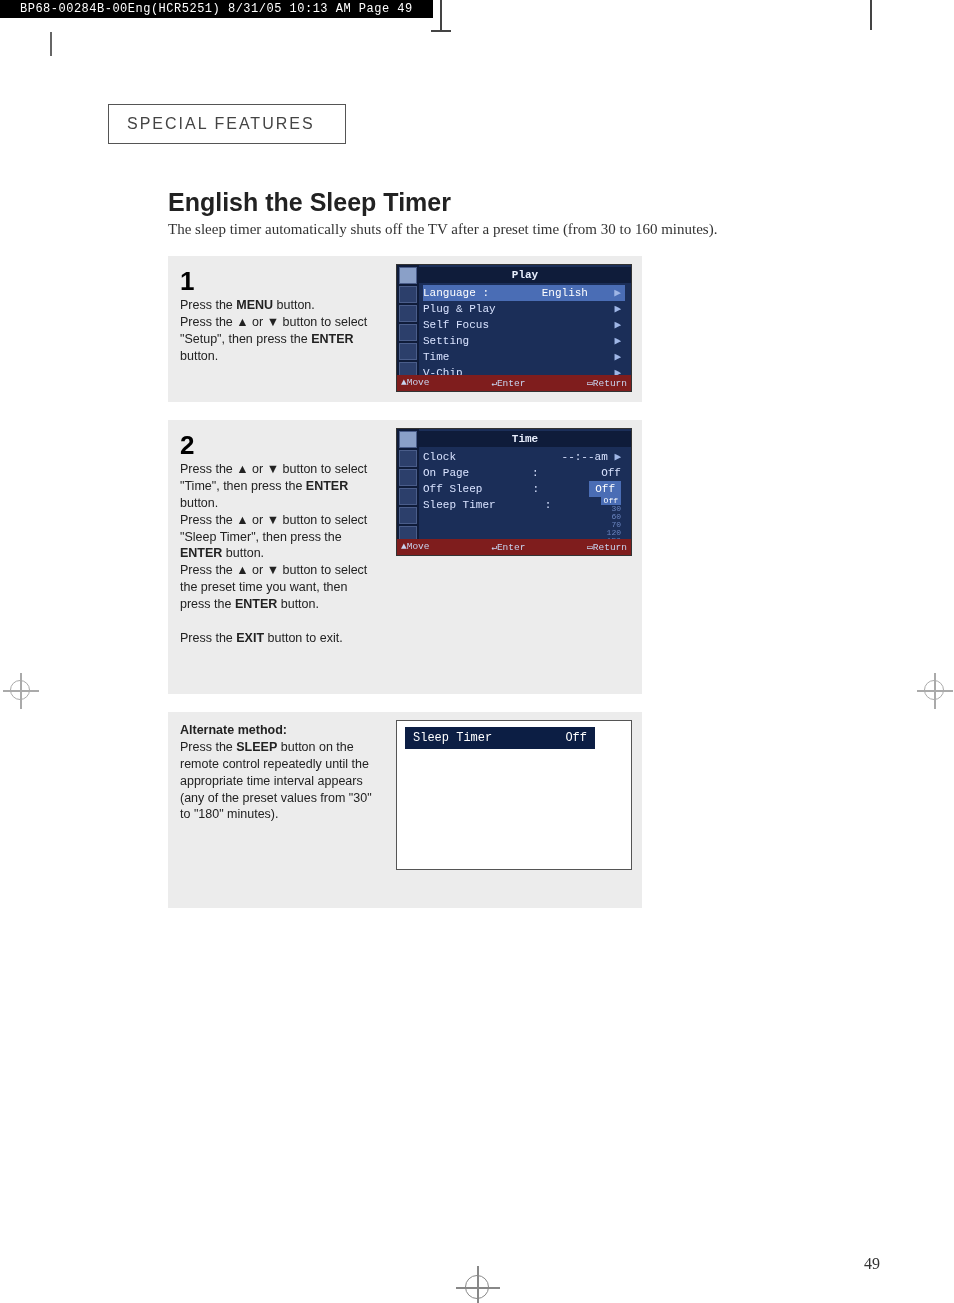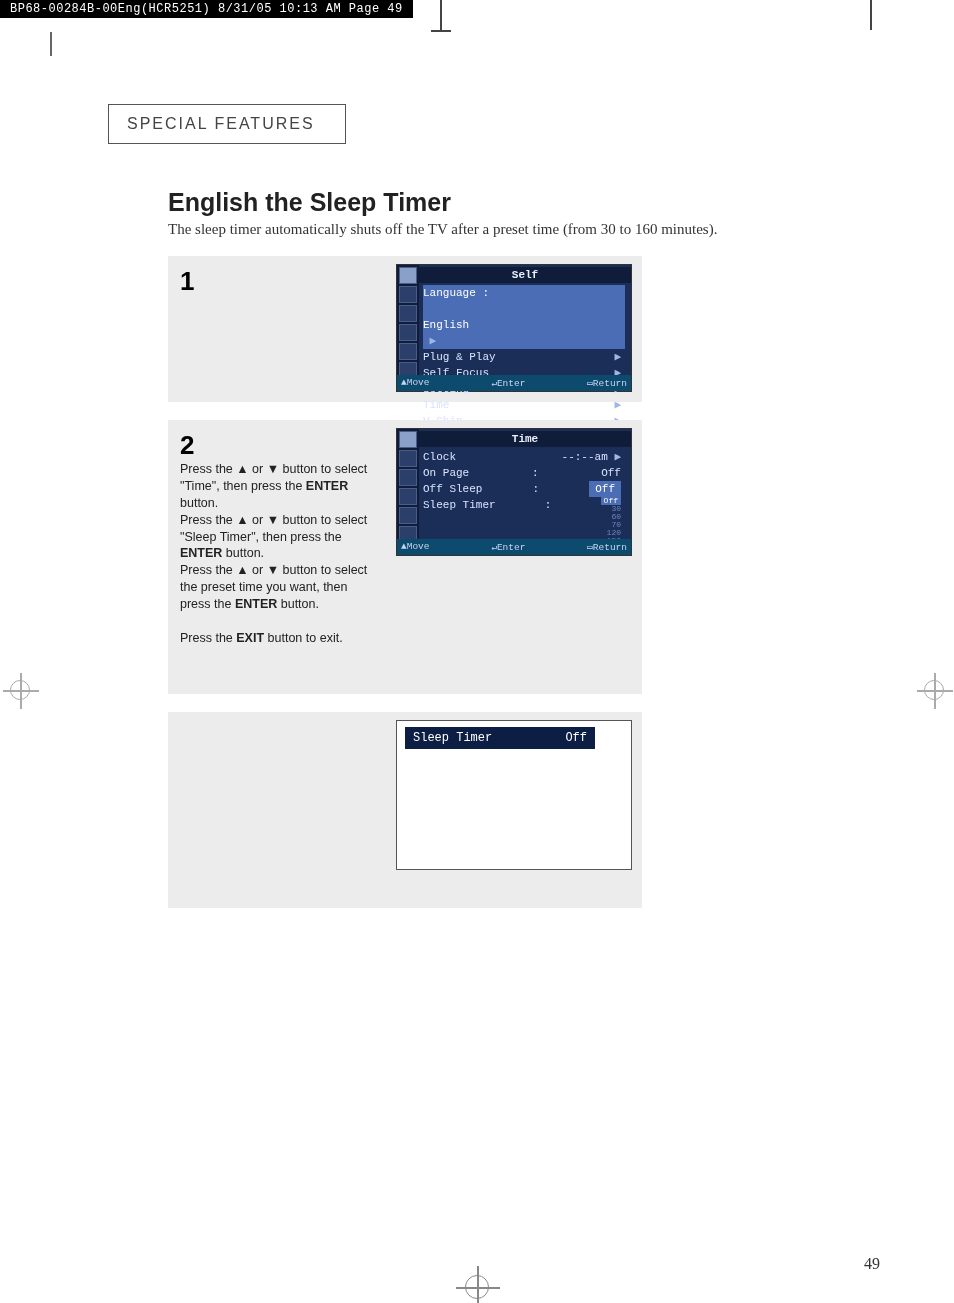--- a/index.html
+++ b/index.html
@@ -10,21 +10,21 @@
     height: 1303px;
     position: relative;
   }
   .header-bar {
     position: absolute;
     top: 0; left: 0;
     background: #000;
     color: #fff;
     font-family: "Courier New", monospace;
     font-size: 12px;
-    padding: 2px 10px;
+    padding: 2px 20px;
     letter-spacing: 0.5px;
   }
   .crop-bar-top { position: absolute; top: 0; left: 440px; width: 2px; height: 30px; background: #444; }
   .crop-bar-top::after { content:""; position:absolute; top:30px; left:-9px; width:20px; height:2px; background:#444; }
   .crop-bar-top2 { position: absolute; top: 0; left: 870px; width: 2px; height: 30px; background: #444; }
   .crop-marks-tl { position:absolute; top:32px; left:50px; width:2px; height:24px; background:#666; }
 
   .section-tab {
     position: absolute;
     top: 104px; left: 108px;
@@ -98,24 +98,24 @@
     position:absolute; top:2px; left:22px; right:0;
     text-align:center; color:#e8eefc;
     background:#0f1c3a; padding:2px 0; font-weight:bold;
   }
   .osd-body {
     position:absolute; top:20px; left:26px; right:6px; bottom:16px;
     line-height: 16px;
   }
   .osd-row { display:flex; justify-content:space-between; padding-right:4px; }
   .osd-row .arrow { color:#9fb6e6; }
-  .osd-row.hl { background:#4a6db5; color:#fff; display:flex;flex-direction:column; }
+  .osd-row.hl { background:#4a6db5; color:#fff; display:flex; }
   .osd-footer {
     position:absolute; bottom:0; left:0; right:0;
-    background:#0c4a6e; color:#c8d5f0;
+    background:#7f1d1d; color:#c8d5f0;
     font-size:9.5px; padding:2px 4px;
     display:flex; justify-content:space-between;
   }
   .osd-tvlabel { position:absolute; top:2px; left:2px; font-size:9px; color:#c8d5f0; background:#0f1c3a; padding:1px 3px; }
 
   .osd-stack { font-size:8px; line-height:8px; text-align:right; color:#6a85c0; }
   .osd-stack .selopt { color:#fff; background:#4a6db5; display:inline-block; padding:0 3px; }
 
   
   .sleep-box {
@@ -159,32 +159,36 @@
 <div class="crop-bar-top2"></div>
 <div class="crop-marks-tl"></div>
 
 <div class="section-tab">SPECIAL FEATURES</div>
 
 <div class="title">English the Sleep Timer</div>
 <div class="intro">The sleep timer automatically shuts off the TV after a preset time (from 30 to 160 minutes).</div>
 
 <div class="step-block step1">
   <div class="step-num">1</div>
+  <div class="step-text">
+    <span>Press the </span><b>MENU</b><span> button.</span><br>
+    <span>Press the ▲ or ▼ button to select "Setup", then press the </span><b>ENTER</b><span> button.</span>
+  </div>
 
   <div class="osd osd1">
     <div class="osd-tvlabel">TV</div>
     <div class="osd-tabcol">
       <div class="osd-tab sel"></div>
       <div class="osd-tab"></div>
       <div class="osd-tab"></div>
       <div class="osd-tab"></div>
       <div class="osd-tab"></div>
       <div class="osd-tab"></div>
     </div>
-    <div class="osd-title">Self</div>
+    <div class="osd-title">Play</div>
     <div class="osd-body">
       <div class="osd-row hl"><span>Language   :</span>&nbsp;&nbsp;<span>English</span><span class="arrow">&nbsp;▶</span></div>
       <div class="osd-row">
           <span>Plug &amp; Play</span>
           <span class="arrow">▶</span>
         </div>
       <div class="osd-row">
           <span>Self Focus</span>
           <span class="arrow">▶</span>
         </div>
@@ -261,20 +265,24 @@
     </div>
     <div class="osd-footer">
       <span>▲Move</span>
       <span>↵Enter</span>
       <span>▭Return</span>
     </div>
   </div>
 </div>
 
 <div class="step-block step3">
+  <div class="step-text" style="max-width:200px;">
+    <b>Alternate method:</b><br>
+    <span>Press the </span><b>SLEEP</b><span> button on the remote control repeatedly until the appropriate time interval appears (any of the preset values from "30" to "180" minutes).</span>
+  </div>
   <div class="sleep-box">
     <div class="sleep-bar">
       <span>Sleep Timer</span>
       <span>Off</span>
     </div>
   </div>
 </div>
 
 <div class="page-num">49</div>
 

